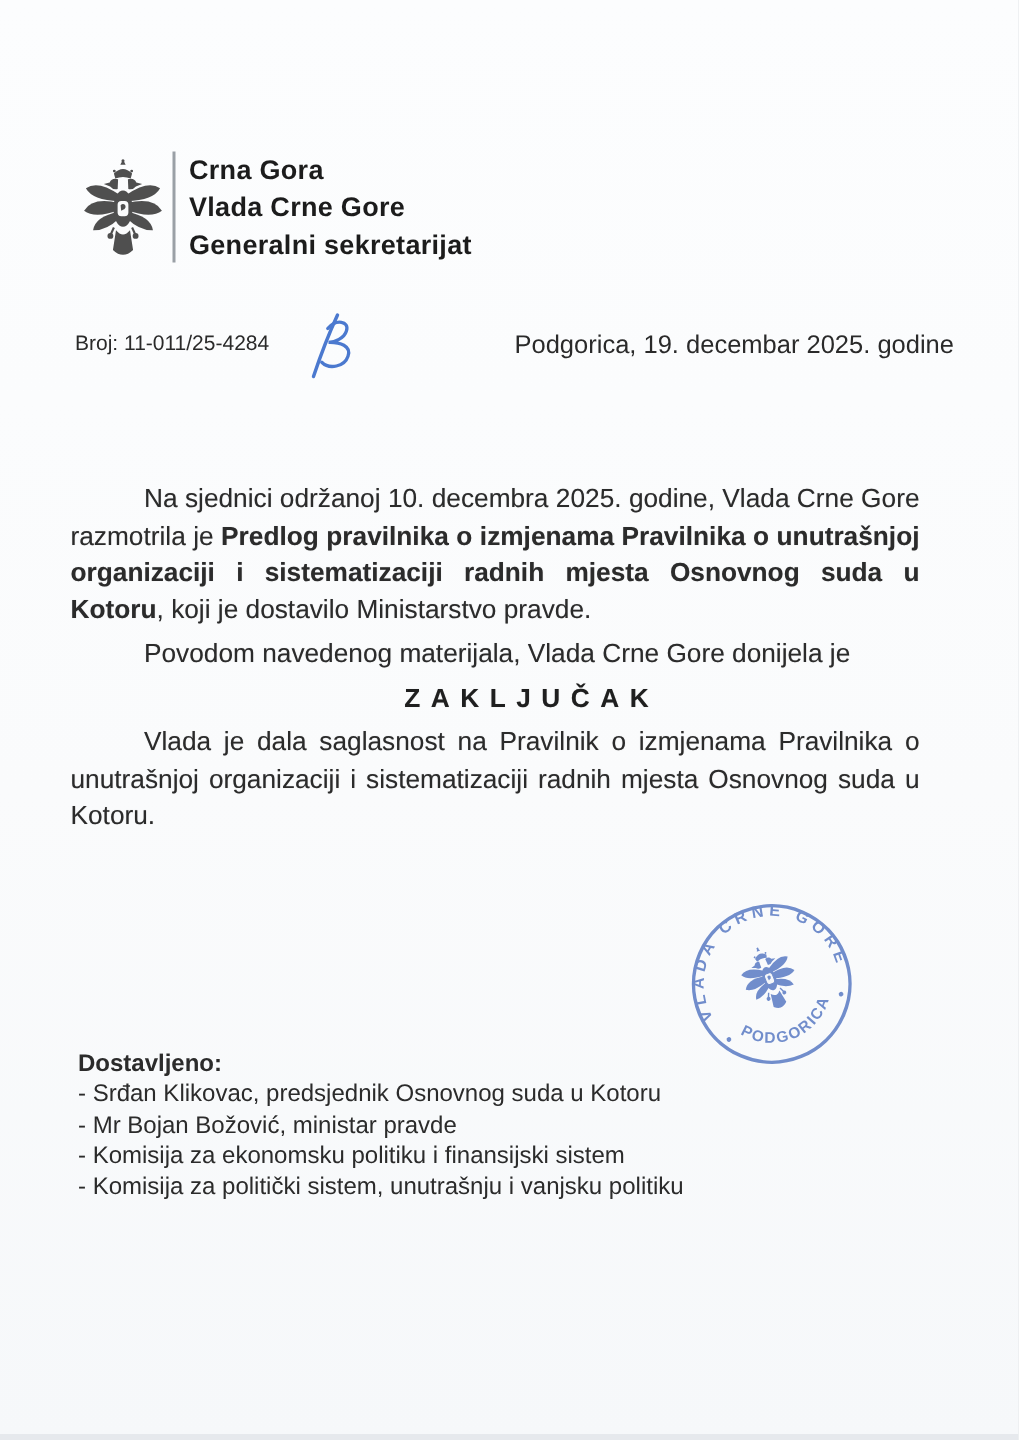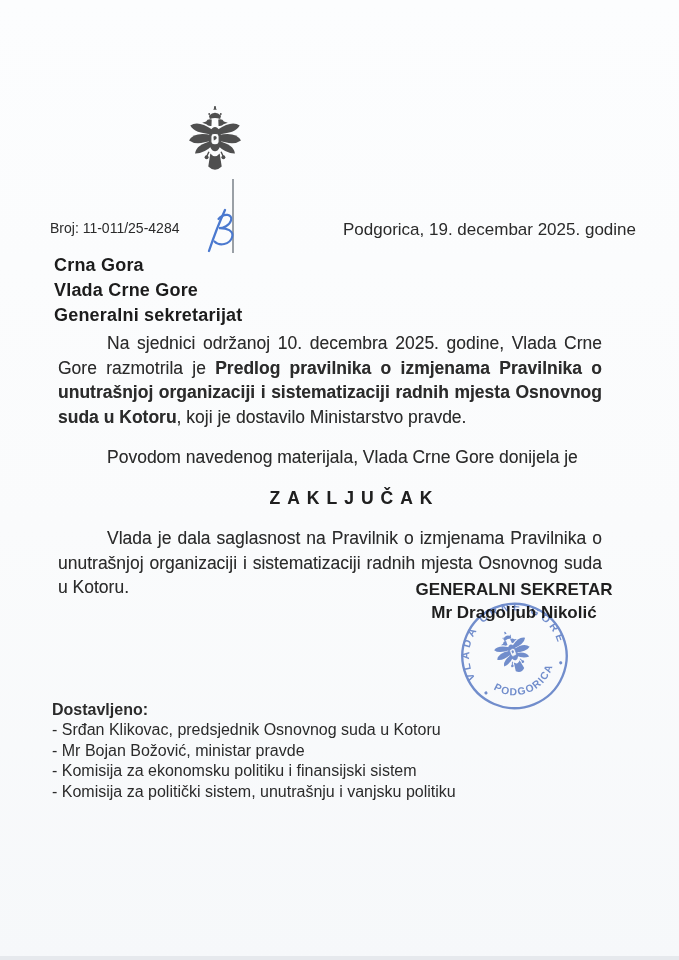--- a/index.html
+++ b/index.html
@@ -10,36 +10,36 @@
     background:linear-gradient(180deg,#fcfdfe 0%,#fafbfc 55%,#f6f8fa 100%);
     overflow:hidden;
     font-family:"Liberation Sans","DejaVu Sans",sans-serif;
     color:#2d2d2d;
   }
   .page::after{
     content:"";position:absolute;left:0;right:0;bottom:0;height:4px;
     background:#dfe3e7;opacity:.7;
   }
   
-  .letterhead{position:absolute;left:54px;top:101px;display:flex;align-items:flex-end;flex-direction:column;}
+  .letterhead{position:absolute;left:54px;top:101px;display:flex;align-items:flex-start;}
   .coa{width:56px;height:78px;color:#4f4f4f;flex:0 0 auto;}
   .lh-divider{width:2px;height:74px;background:#9aa0a6;margin:0 9px 0 5px;}
   .lh-text{font-weight:bold;font-size:18px;line-height:25px;color:#1c1c1c;letter-spacing:.2px;}
   
   .ref-number{position:absolute;left:50px;top:220px;font-size:14px;color:#2a2a2a;}
   .paraph{position:absolute;left:202px;top:206px;width:38px;height:48px;color:#4b79cf;}
   .place-date{position:absolute;left:343px;top:220px;font-size:17px;color:#2a2a2a;}
   
   .body-block{
     position:absolute;left:42px;top:315px;width:576px;
     font-size:17.5px;line-height:24.5px;
     text-align:justify;color:#2b2b2b;
     text-shadow:0 0 .5px rgba(45,45,45,.35);
   }
-  .body-block p{margin:16px;text-indent:49px;}
+  .body-block p{margin:5px;text-indent:49px;}
   .body-block p.no-justify{text-align:left;}
   .conclusion{
     margin:4px 0 14px 0;text-align:center;text-indent:0;
     font-weight:bold;font-size:17.5px;letter-spacing:7px;color:#1f1f1f;
   }
   
   .signature{
     position:absolute;left:404px;top:578px;width:220px;
     text-align:center;font-weight:bold;font-size:17px;line-height:23px;color:#1f1f1f;
   }
@@ -105,24 +105,20 @@
   </svg>
   <div class="place-date">Podgorica, 19. decembar 2025. godine</div>
 
   <div class="body-block">
     <p><span>Na sjednici održanoj 10. decembra 2025. godine, Vlada Crne Gore razmotrila je </span><b>Predlog pravilnika o izmjenama Pravilnika o unutrašnjoj organizaciji i sistematizaciji radnih mjesta Osnovnog suda u Kotoru</b><span>, koji je dostavilo Ministarstvo pravde.</span></p>
     <p class="no-justify">Povodom navedenog materijala, Vlada Crne Gore donijela je</p>
     <p class="conclusion">ZAKLJUČAK</p>
     <p>Vlada je dala saglasnost na Pravilnik o izmjenama Pravilnika o unutrašnjoj organizaciji i sistematizaciji radnih mjesta Osnovnog suda u Kotoru.</p>
   </div>
 
-  <div class="signature">
-    <div>GENERALNI SEKRETAR</div>
-    <div>Mr Dragoljub Nikolić</div>
-  </div>
 
   <svg class="stamp" viewBox="0 0 120 120">
     <g transform="rotate(-22 60 60)">
       <circle cx="60" cy="60" r="53" fill="none" stroke="currentColor" stroke-width="2.4"></circle>
       <defs>
         <path id="stamp-top-arc" d="M15.6 71.9 A46 46 0 1 1 104.4 71.9" fill="none"></path>
         <path id="stamp-bottom-arc" d="M25.4 80 A40 40 0 0 0 94.6 80" fill="none"></path>
       </defs>
       <text font-size="11" font-weight="bold" letter-spacing="3.4" fill="currentColor" font-family="Liberation Sans, DejaVu Sans, sans-serif">
         <textPath href="#stamp-top-arc" startOffset="50%" text-anchor="middle">VLADA CRNE GORE</textPath>

